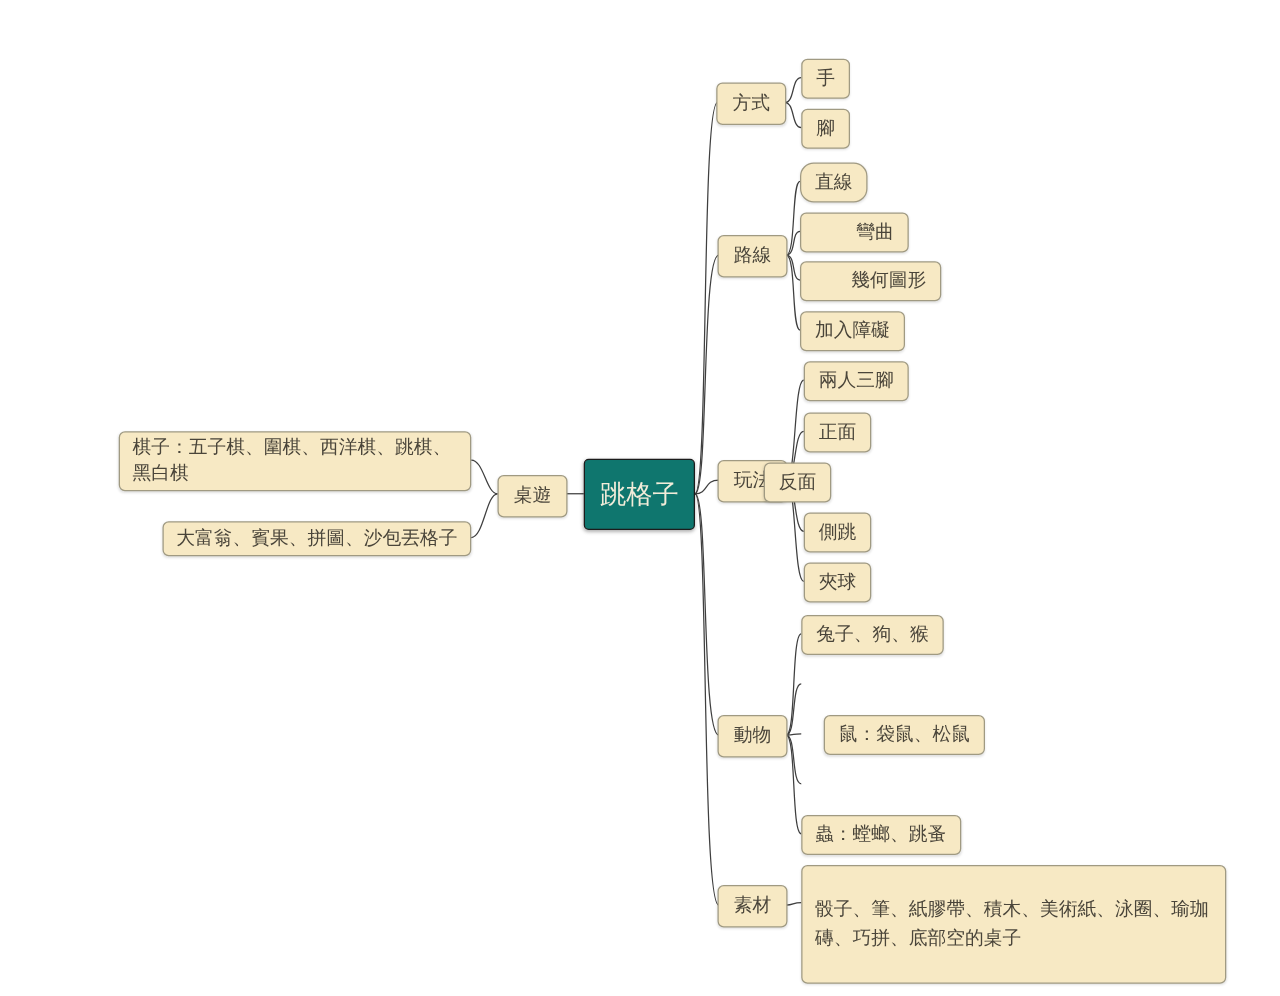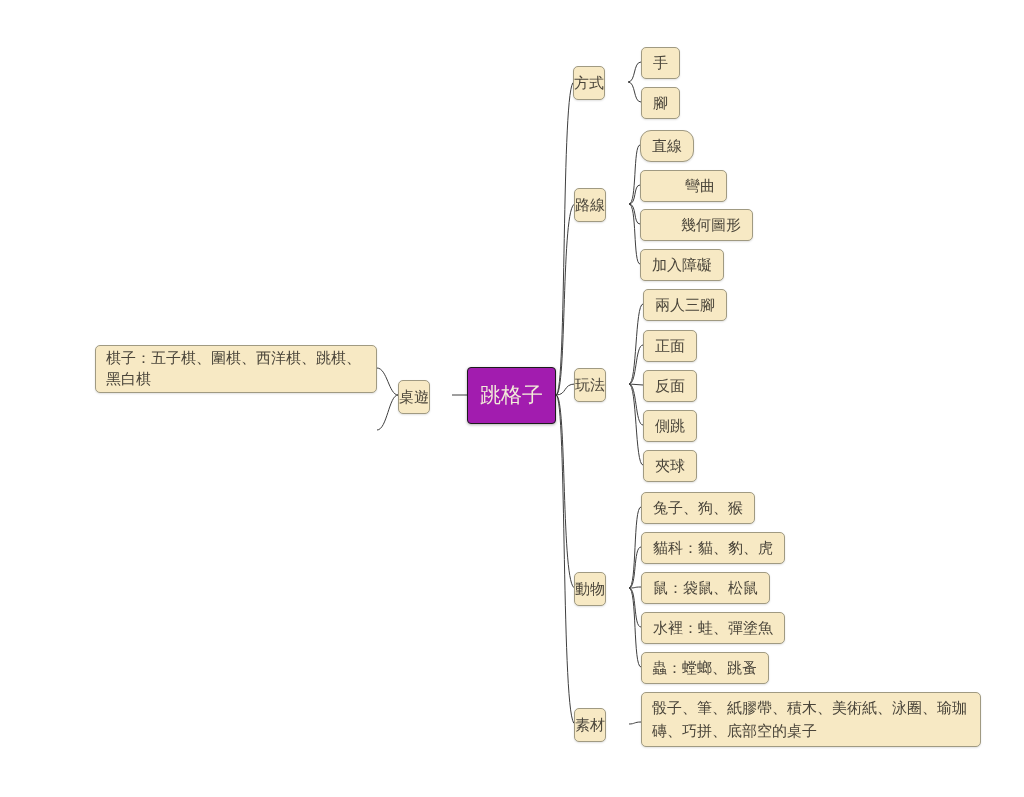--- a/index.html
+++ b/index.html
@@ -18,24 +18,24 @@
     background:#f7e9c4;
     border:1px solid #a09a82;
     border-radius:5px;
     color:#4a453a;
     font-size:15px;
     line-height:1.35;
     padding:5px 11px;
     white-space:nowrap;
     box-shadow:0 1px 2px rgba(0,0,0,.12);
   }
-  .node.l1{padding:6px 0;}
+  .node.l1{padding:6px 12px;}
   .node.wrap{white-space:normal;text-align:left;}
   .node.root{
-    background:#a21caf;
+    background:#0f766e;
     border:1px solid #1c1c1c;
     border-radius:4px;
     color:#f2ecd9;
     font-size:21px;
     display:flex;align-items:center;justify-content:center;
     padding:0;
     box-shadow:0 1px 3px rgba(0,0,0,.3);
   }
 </style>
 </head>
@@ -75,42 +75,41 @@
 
     <path d="M467,395 L452,395"></path>
     <path d="M398,395 C389,395 387,368 377,368"></path>
     <path d="M398,395 C389,395 387,430 377,430"></path>
   </svg>
 
   <div class="node root" style="left:467px;top:367px;width:89px;height:57px;">跳格子</div>
 
   <div class="node l1" style="left:398px;top:380px;">桌遊</div>
   <div class="node wrap" style="right:647px;top:345px;width:282px;padding:2px 10px;line-height:1.4;">棋子：五子棋、圍棋、西洋棋、跳棋、黑白棋</div>
+  <div class="node" style="right:647px;top:417px;padding:3px 10px;">大富翁、賓果、拼圖、沙包丟格子</div>
 
   <div class="node l1" style="left:573px;top:66px;">方式</div>
   <div class="node l1" style="left:574px;top:188px;text-align:right;">路線</div>
   <div class="node l1" style="left:574px;top:368px;">玩法</div>
   <div class="node l1" style="left:574px;top:572px;">動物</div>
   <div class="node l1" style="left:574px;top:708px;">素材</div>
 
   <div class="node" style="left:641px;top:47px;">手</div>
   <div class="node" style="left:641px;top:87px;">腳</div>
 
   <div class="node" style="left:640px;top:130px;border-radius:11px;">直線</div>
   <div class="node" style="left:640px;top:170px;padding-left:44px;">彎曲</div>
   <div class="node" style="left:640px;top:209px;padding-left:40px;">幾何圖形</div>
   <div class="node" style="left:640px;top:249px;">加入障礙</div>
 
   <div class="node" style="left:643px;top:289px;">兩人三腳</div>
   <div class="node" style="left:643px;top:330px;">正面</div>
-  <div class="node" style="left:643px;top:370px;">反面</div>
+  <div class="node" style="left:611px;top:370px;">反面</div>
   <div class="node" style="left:643px;top:410px;">側跳</div>
   <div class="node" style="left:643px;top:450px;">夾球</div>
 
   <div class="node" style="left:641px;top:492px;">兔子、狗、猴</div>
-  <div class="node" style="left:641px;top:532px;">貓科：貓、豹、虎</div>
-  <div class="node" style="left:641px;top:572px;">鼠：袋鼠、松鼠</div>
-  <div class="node" style="left:641px;top:612px;">水裡：蛙、彈塗魚</div>
+  <div class="node" style="left:659px;top:572px;">鼠：袋鼠、松鼠</div>
   <div class="node" style="left:641px;top:652px;padding-left:10px;">蟲：螳螂、跳蚤</div>
 
-  <div class="node wrap" style="left:641px;top:692px;width:340px;padding:4px 10px;line-height:1.5;">骰子、筆、紙膠帶、積木、美術紙、泳圈、瑜珈磚、巧拼、底部空的桌子</div>
+  <div class="node wrap" style="left:641px;top:692px;width:340px;padding:24px 10px;line-height:1.5;">骰子、筆、紙膠帶、積木、美術紙、泳圈、瑜珈磚、巧拼、底部空的桌子</div>
 
 </div>
 
 </body></html>

